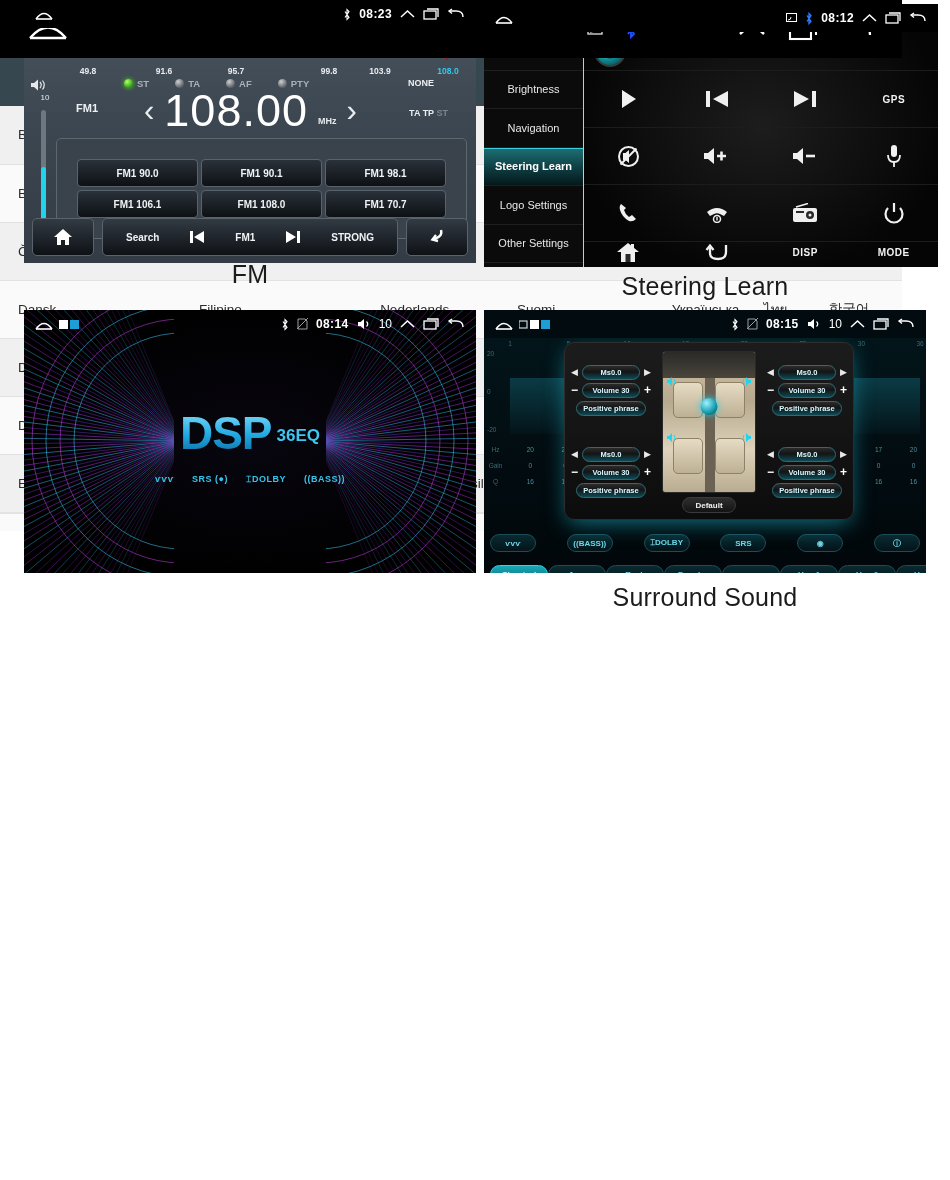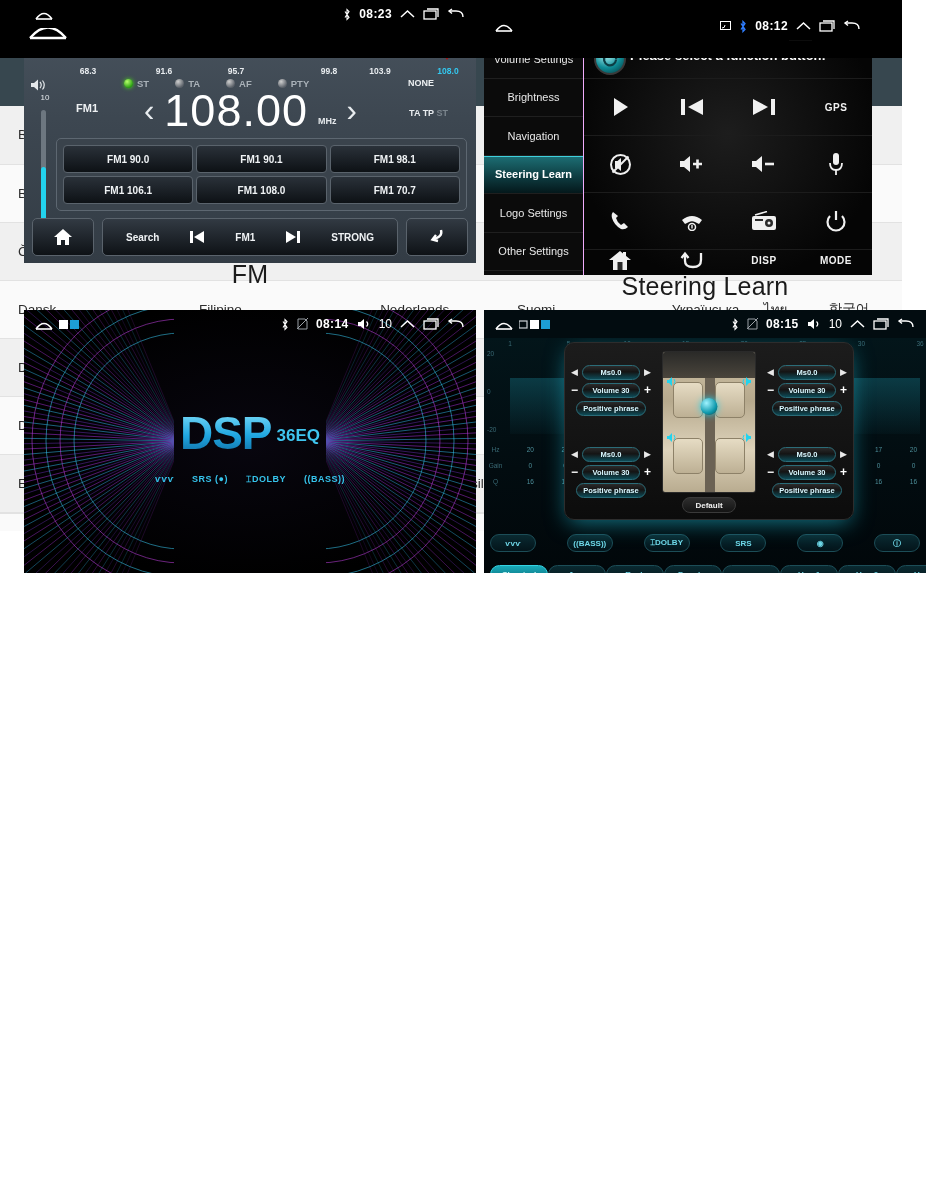--- a/index.html
+++ b/index.html
@@ -73,21 +73,21 @@
   .fm-tatp { position: absolute; right: 28px; top: 80px; font-size: 9px; font-weight: bold; color: #e9edf0; }
   .fm-tatp .dim { color: #7b858d; }
   .fm-volume { position: absolute; left: 6px; top: 50px; width: 30px; text-align: center; }
   .fm-volume .vnum { font-size: 8px; color: #e4e8eb; margin-top: 1px; }
   .fm-volbar { position: absolute; left: 17px; top: 82px; width: 5px; height: 110px;
                border-radius: 3px; background: #6d7780; }
   .fm-volbar i { position: absolute; bottom: 0; left: 0; width: 100%; height: 48%;
                  background: #22d3ee; border-radius: 3px; }
   .fm-presets {
     position: absolute; left: 32px; right: 9px; top: 110px;
-    border: 1px solid #5d6771; border-radius: 5px; padding: 6px;
+    border: 1px solid #5d6771; border-radius: 5px; padding: 20px;
     background: #3a434c; display: grid; grid-template-columns: repeat(3,1fr);
     grid-gap: 3px;
   }
   .preset {
     height: 28px; border: 1px solid #5a636c; border-radius: 4px;
     background: linear-gradient(180deg,#2a3139,#0d1115);
     color: #f0f3f5; font-size: 10px; font-weight: bold;
     display: flex; align-items: center; justify-content: center;
   }
   .fm-bottom { position: absolute; left: 8px; right: 8px; bottom: 7px; height: 38px;
@@ -97,21 +97,21 @@
     background: linear-gradient(180deg,#323a43,#0e1216);
     display: flex; align-items: center; justify-content: center;
     height: 38px; color: #fff;
   }
   .btn-home { width: 62px; }
   .btn-back { width: 62px; }
   .btn-strip { flex: 1; display: flex; align-items: center; justify-content: space-around;
                padding: 0 8px; font-size: 10px; font-weight: bold; color: #f0f3f5; }
 
   
-  #steer-panel { left: 484px; top: 12px; width: 388px; height: 263px; background:#000; }
+  #steer-panel { left: 484px; top: 4px; width: 454px; height: 263px; background:#000; }
   .st-body { position: absolute; top: 28px; left: 0; right: 0; bottom: 0; display: flex; }
   .st-side { width: 100px; background: #0b0b0b; border-right: 1px solid #f0abfc; }
   .st-side-item {
     height: 38.5px; display: flex; align-items: center; justify-content: center;
     font-size: 11px; color: #e8e8e8; border-bottom: 1px solid #1f1f1f;
     white-space: nowrap;
   }
   .st-side-item.active {
     background: linear-gradient(180deg,#1d6f75 0%, #0e3d42 55%, #04181b 100%);
     color: #ffffff; font-weight: bold;
@@ -497,21 +497,21 @@
             <i class="tall"></i>
             <i></i>
             <i></i>
             <i></i>
             <i></i>
           </div>
         <div class="dial-pointer"></div>
       </div>
 
       <div class="fm-freqscale" id="fm-scale">
-          <span style="left: 5%;">68.3</span>
+          <span style="left: 5%;">49.8</span>
           <span style="left: 24%;">91.6</span>
           <span style="left: 42%;">95.7</span>
           <span style="left: 60%; margin-left: 21px;">99.8</span>
           <span style="left: 78%;">103.9</span>
           <span class="hi" style="left: 95%;">108.0</span>
         </div>
 
       <div class="fm-rds" id="fm-rds">
           <div class="rds-item">
             <span class="led on"></span>
@@ -1234,20 +1234,21 @@
           <div class="su-line">
             <span class="su-plus">−</span>
             <span class="su-cap">Volume 30</span>
             <span class="su-plus">+</span>
           </div>
           <div class="su-cap wide">Positive phrase</div>
         </div>
       </div>
     </div>
   </div>
+  <div class="caption" style="left:484px; top:583px; width:442px;">Surround Sound</div>
 
   <div id="lang-panel">
     <div class="lang-status">
       <div class="sb-left">
         <span>
           <svg width="44" height="28" viewBox="0 0 44 28">
               <path d="M4 23 Q22 2 40 23" fill="none" stroke="#fff" stroke-width="2.3"></path>
               <path d="M4 23 H40" stroke="#fff" stroke-width="2.3"></path>
             </svg>
         </span>

